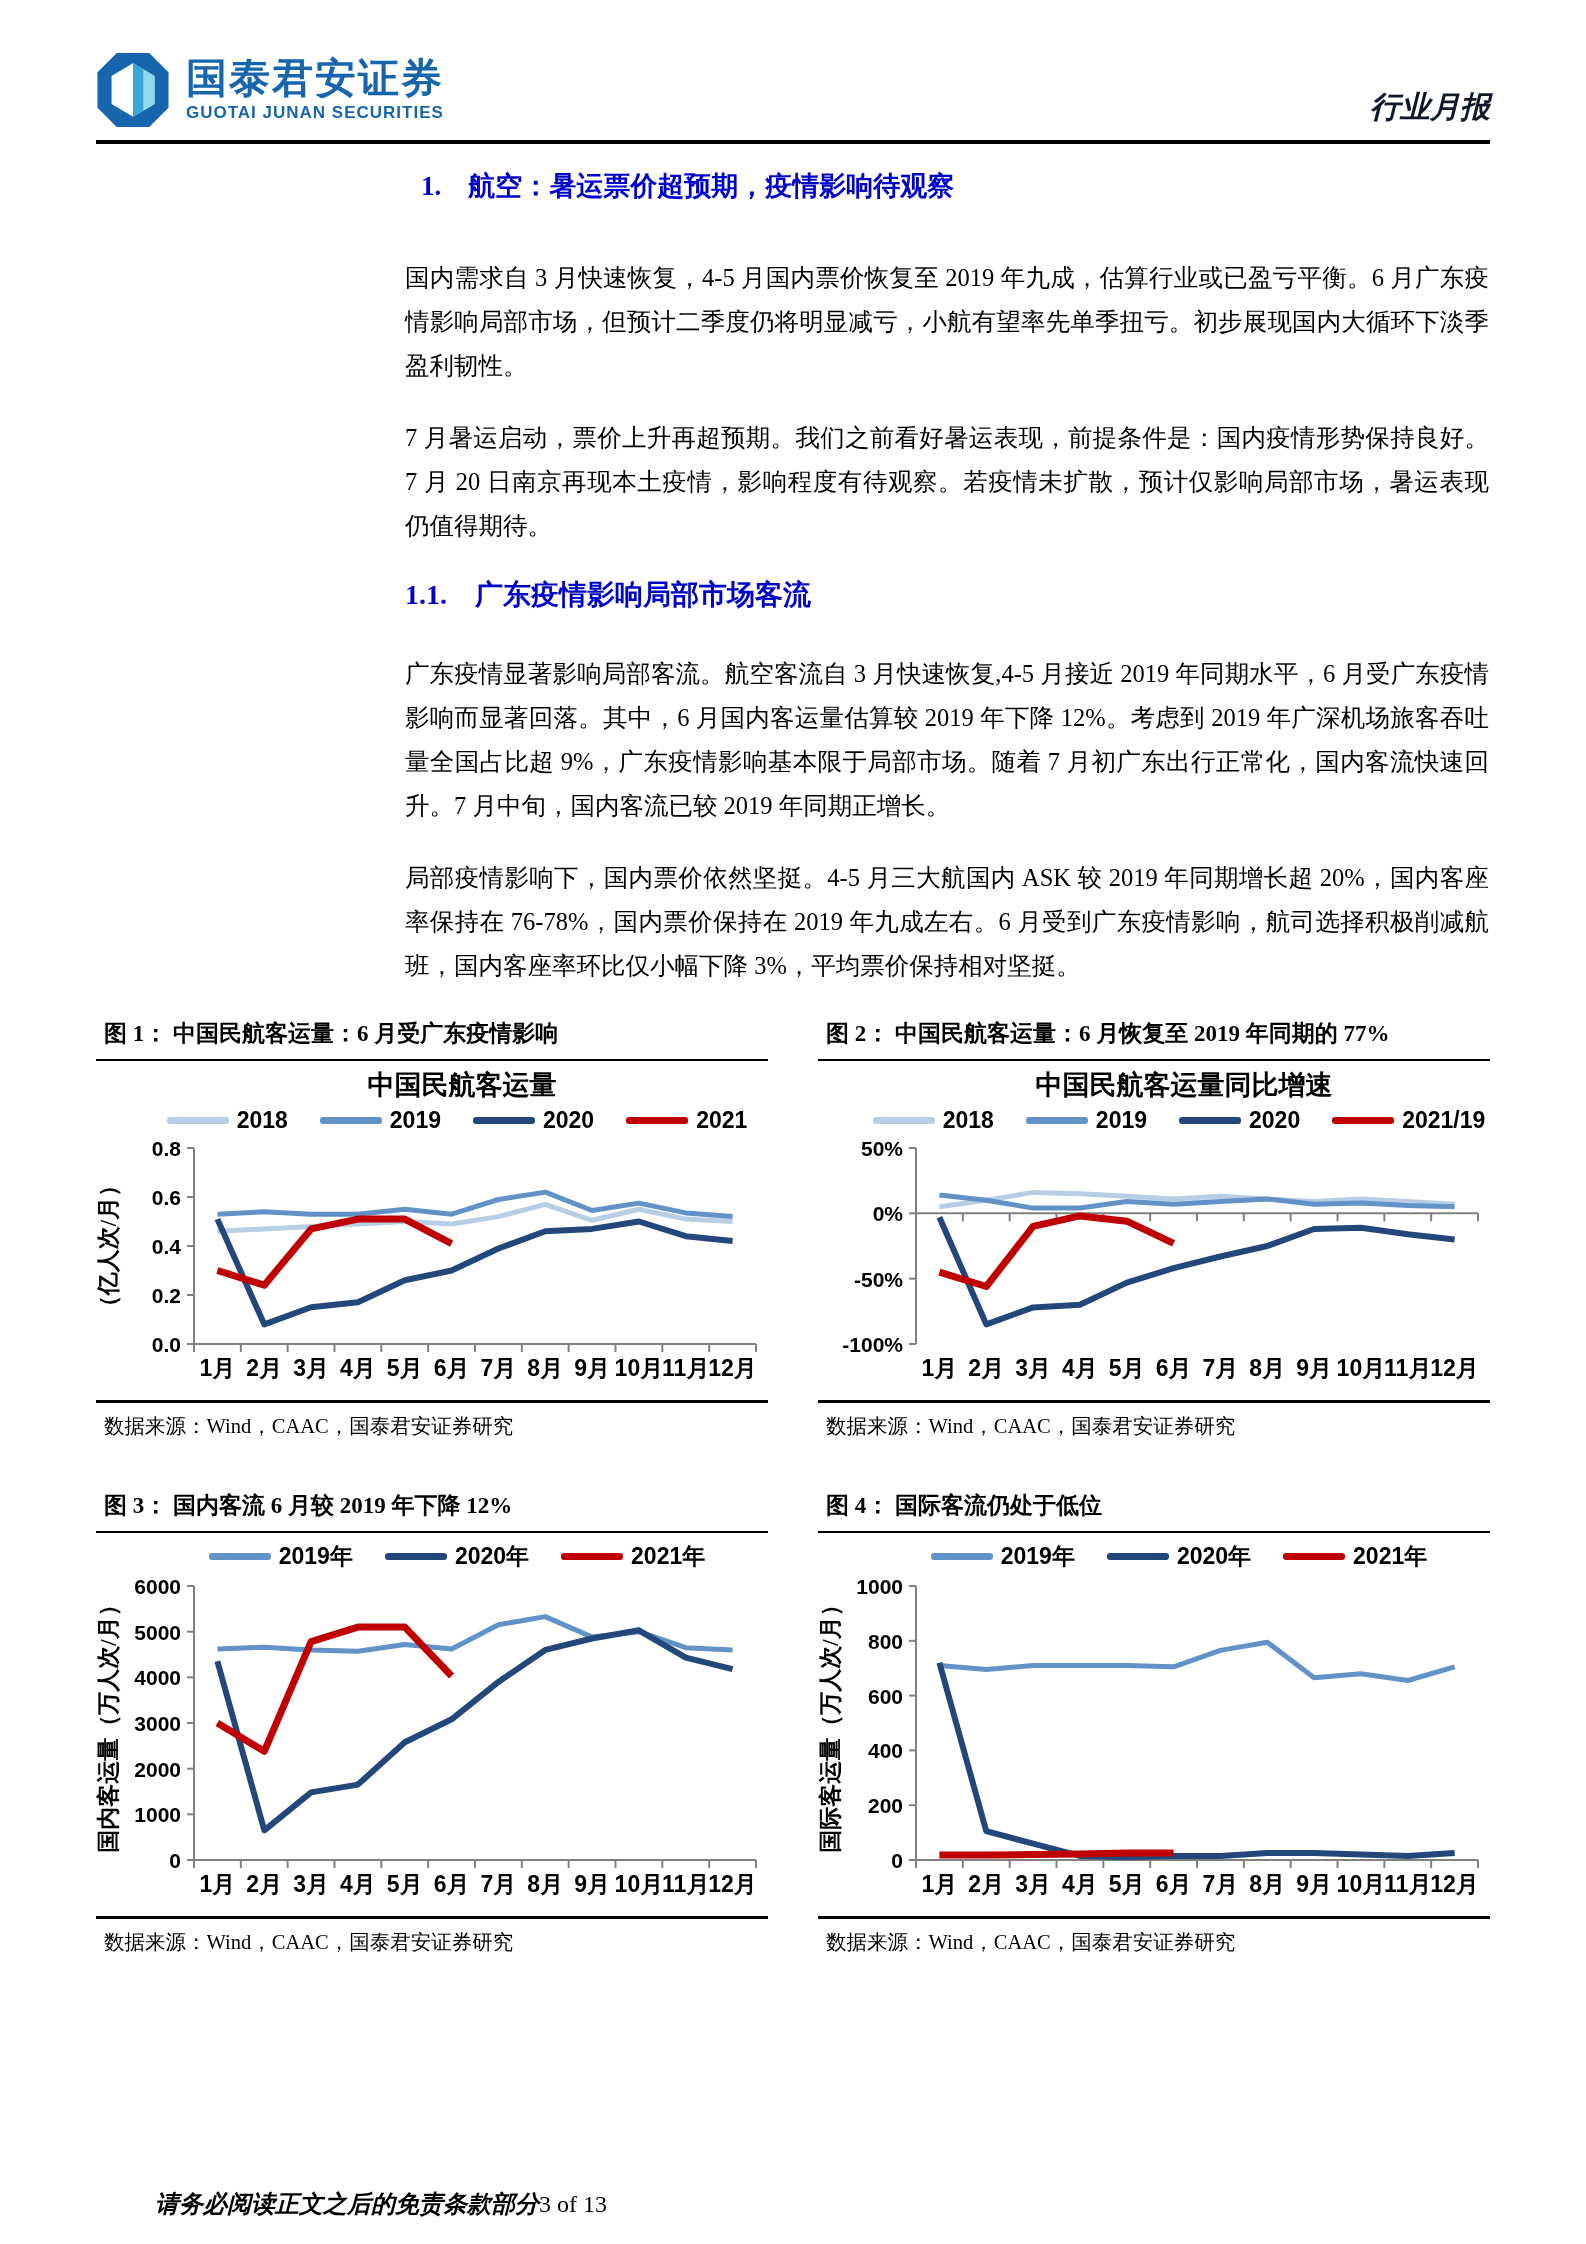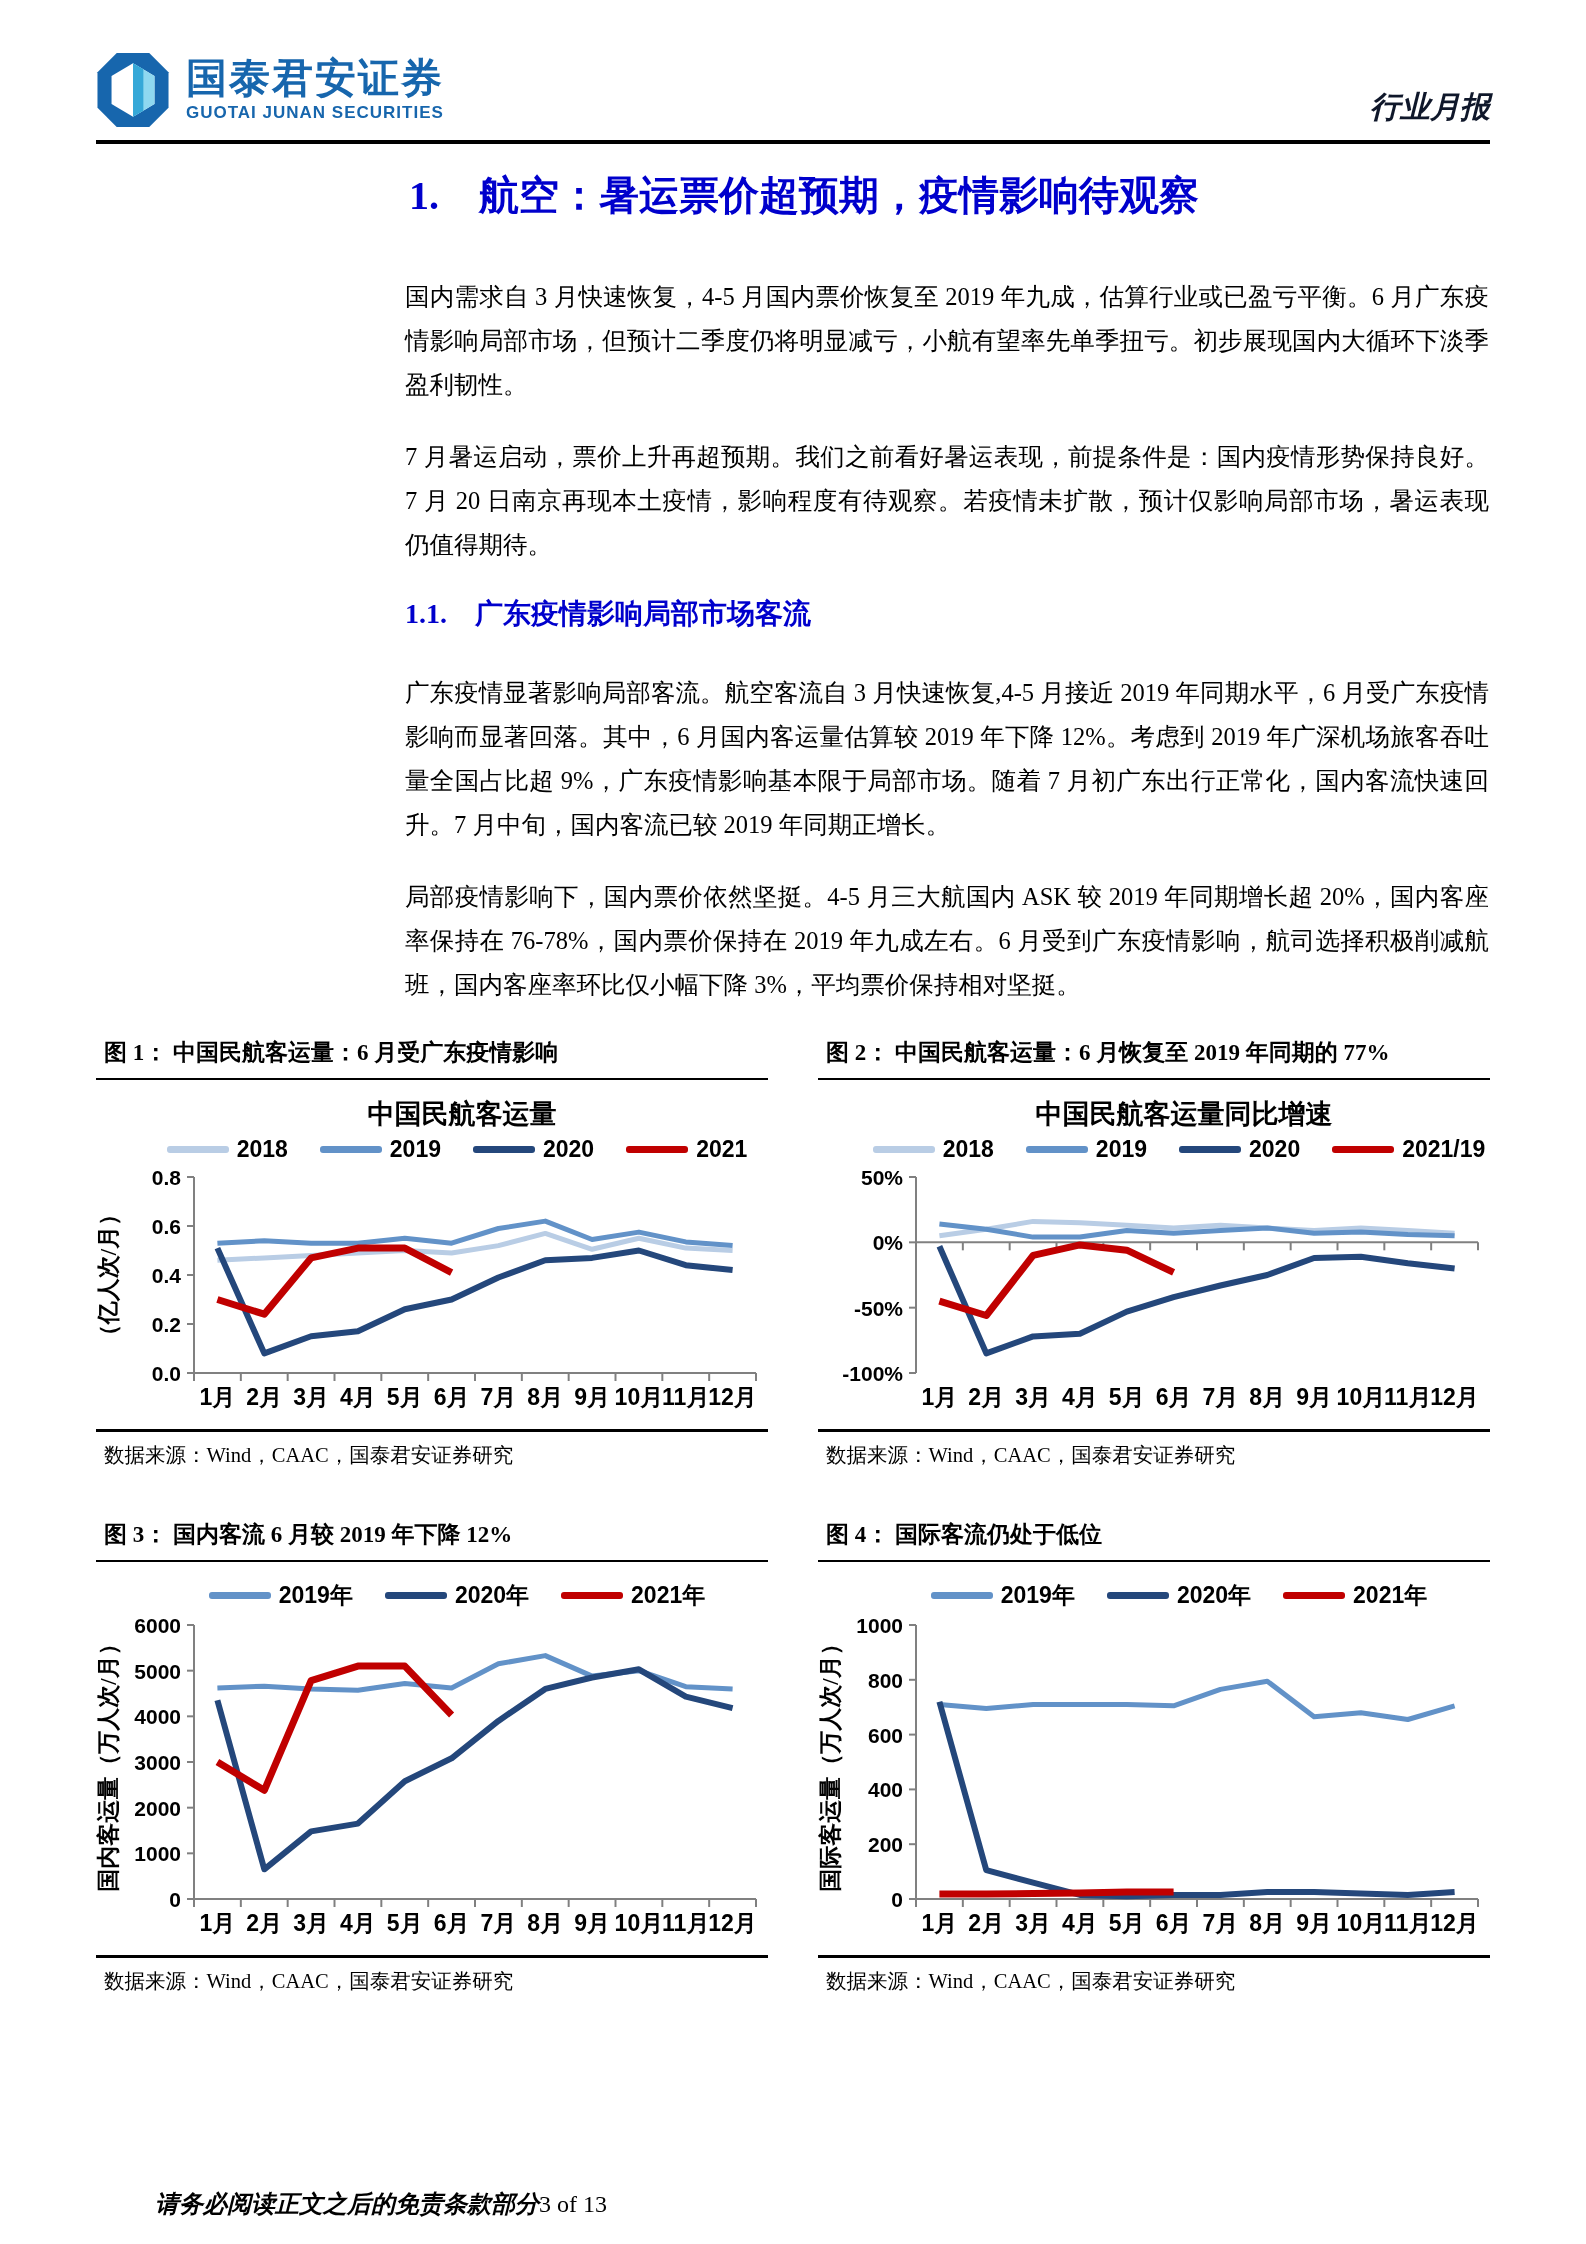--- a/index.html
+++ b/index.html
@@ -8,28 +8,28 @@
   
   header{display:flex;justify-content:space-between;align-items:flex-end;margin:50px 96px 0 96px;}
   .brand{display:flex;align-items:center;gap:16px;}
   .brand-logo{width:74px;height:80px;flex:0 0 auto;}
   .brand-cn{font-size:41px;font-weight:bold;color:#1766ad;font-family:"Liberation Sans","DejaVu Sans",sans-serif;letter-spacing:2px;line-height:1.05;}
   .brand-en{font-size:17px;font-weight:bold;color:#1766ad;font-family:"Liberation Sans","DejaVu Sans",sans-serif;letter-spacing:1px;margin-top:3px;}
   .doc-type{font-size:30px;font-weight:bold;font-style:italic;color:#0f172a;padding-bottom:2px;}
   .header-rule{border-top:4px solid #000;margin:10px 96px 0 96px;}
   
   .content{margin:0 97px 0 405px;}
-  h1{color:#0000cc;font-size:40px;font-weight:bold;margin:24px 0 52px 4px;white-space:pre-wrap;}
+  h1{color:#0000cc;font-size:27px;font-weight:bold;margin:24px 0 52px 16px;white-space:pre-wrap;}
   h2{color:#0000cc;font-size:28px;font-weight:bold;margin:4px 0 38px 0;white-space:pre-wrap;}
   .content p{font-size:24.5px;line-height:44px;text-align:justify;margin:0 0 28px 0;}
   
   .figures{margin:30px 96px 0 96px;display:grid;grid-template-columns:1fr 1fr;column-gap:50px;row-gap:50px;}
   figure.fig{margin:0;}
   .fig-caption{font-size:23px;font-weight:bold;padding:0 0 10px 8px;border-bottom:2px solid #000;}
-  .chart{padding-top:14px;}
+  .chart{padding-top:4px;}
   .chart-title{text-align:center;font-size:27px;font-weight:bold;margin:2px 0 2px 60px;}
   .chart-title:empty{display:none;}
   .chart-legend{display:flex;justify-content:center;align-items:center;gap:32px;margin:4px 0 2px 50px;
     font-family:"Liberation Sans","DejaVu Sans",sans-serif;font-size:23px;font-weight:bold;}
   .chart-legend .lg{display:flex;align-items:center;gap:8px;}
   .chart-legend i{display:inline-block;width:62px;height:7px;border-radius:3px;}
   svg.chart-plot{width:100%;display:block;}
   .fig-source{border-top:3px solid #000;margin-top:12px;padding:9px 0 0 8px;font-size:20.5px;}
   
   footer{position:absolute;left:155px;right:196px;bottom:24px;display:flex;align-items:baseline;}

